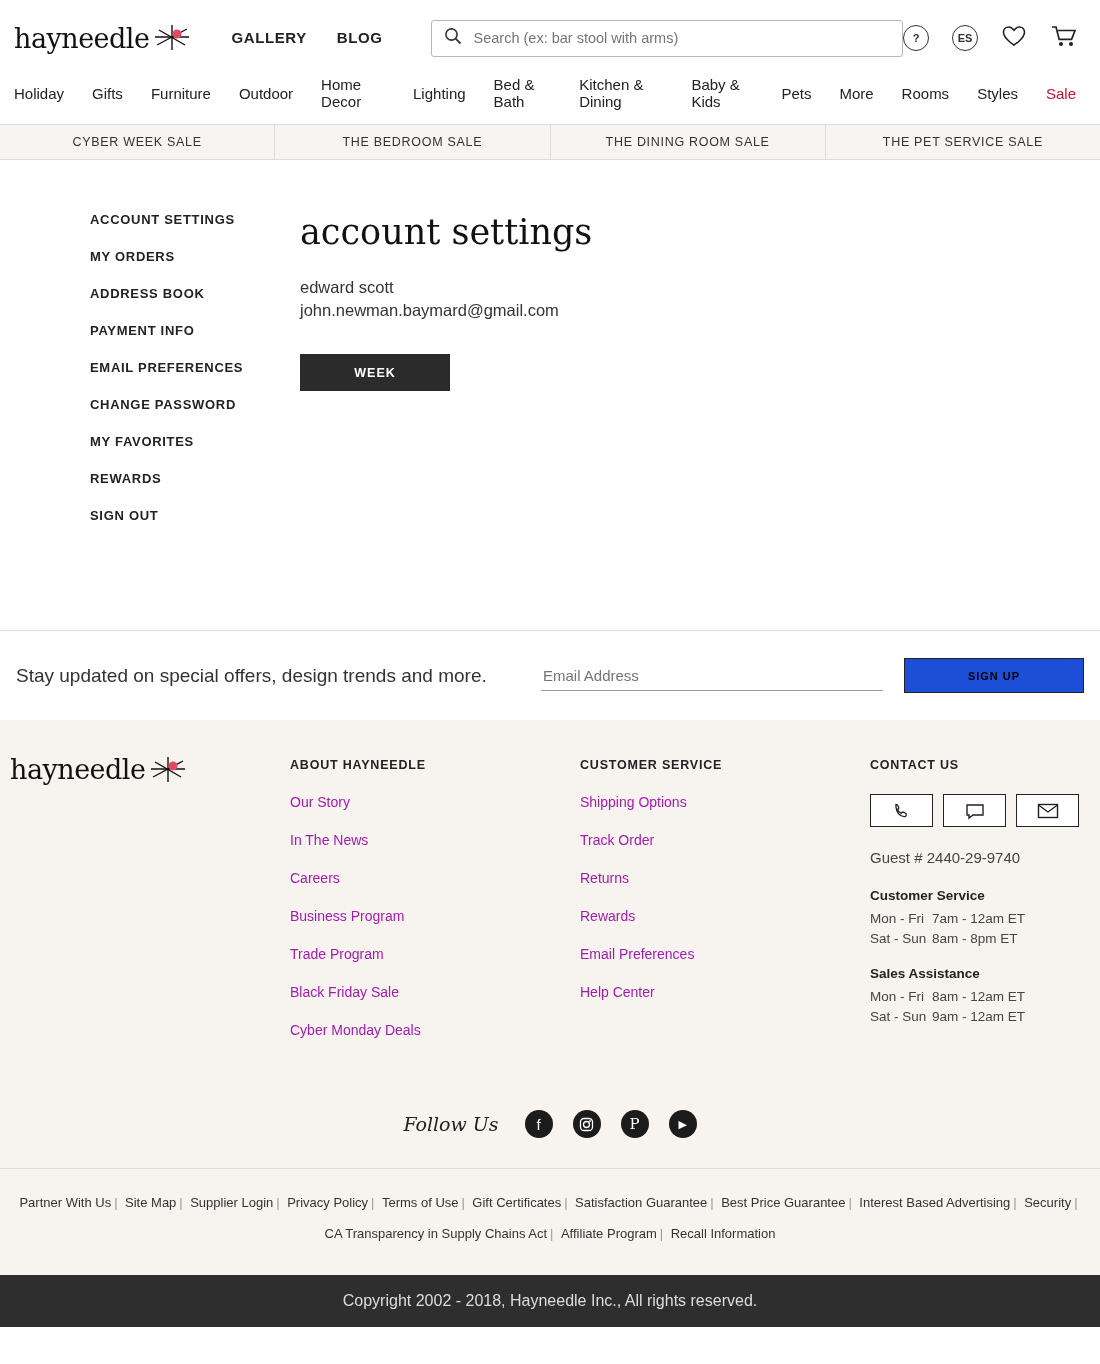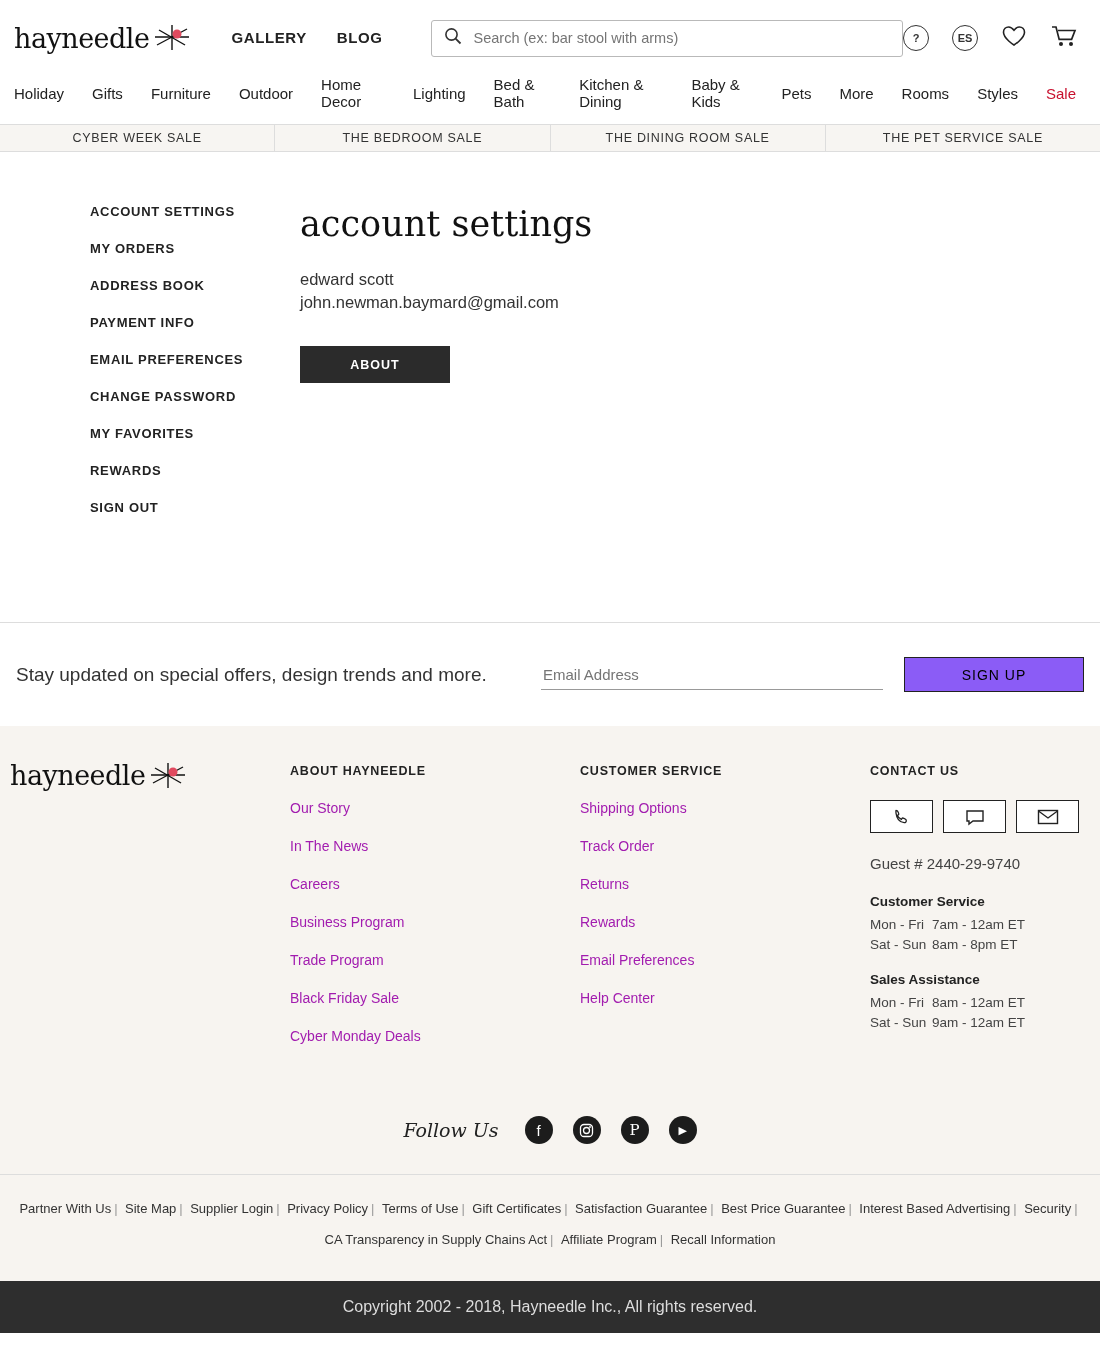--- a/index.html
+++ b/index.html
@@ -43,21 +43,21 @@
     display:flex; align-items:center; gap:0; padding:0 10px 14px 10px;
     font-size:15px;
   }
   .mainnav a { padding:0 14px; color:#222; }
   .mainnav a:first-child { padding-left:4px; }
   .mainnav a.sale { color:#c8102e; }
 
   
   .salebar {
     display:flex; border-top:1px solid #ddd; border-bottom:1px solid #ddd;
-    background:#f7f5f2; height:28px; align-items:stretch;justify-content:flex-end;
+    background:#f7f5f2; height:36px; align-items:stretch;justify-content:flex-end;
   }
   .salebar div {
     flex:1; display:flex; align-items:center; justify-content:center;
     font-size:12.5px; letter-spacing:0.7px; color:#333;
     border-right:1px solid #ddd;
   }
   .salebar div:last-child { border-right:none; }
 
   
   .content { display:flex; padding:52px 0 0 0; min-height:470px; }
@@ -73,32 +73,32 @@
   }
   .acct-line { font-size:16.5px; color:#333; margin-bottom:4px; }
   .edit-btn {
     margin-top:30px; width:150px; height:37px; background:#2b2b2b; color:#fff;
     border:none; font-size:12.5px; font-weight:bold; letter-spacing:1px;
     font-family:"Liberation Sans", sans-serif; cursor:pointer;
   }
 
   
   .newsletter {
-    border-top:1px solid #ddd; height:104px; display:flex; align-items:center;
+    border-top:1px solid #ddd; height:90px; display:flex; align-items:center;
     padding:0 16px; gap:0;
   }
   .nl-text { font-size:19px; color:#333; width:525px; }
   .nl-input {
     width:342px; border:none; border-bottom:1px solid #999; background:transparent;
     font-size:15px; color:#555; outline:none; padding:6px 2px;
     font-family:"Liberation Sans", sans-serif;
   }
   .nl-btn {
-    margin-left:auto; width:180px; height:35px; background:#8b5cf6; border:1.5px solid #222;
-    font-size:14px; font-weight:normal; letter-spacing:1px; cursor:pointer;
+    margin-left:auto; width:180px; height:35px; background:#1d4ed8; border:1.5px solid #222;
+    font-size:11px; font-weight:bold; letter-spacing:1px; cursor:pointer;
     font-family:"Liberation Sans", sans-serif;
   }
 
   
   .footer { background:#f7f4f0; padding:34px 0 0 0; }
   .footer-cols { display:flex; padding:0 10px; }
   .fcol-logo { width:280px; padding-left:0; }
   .fcol { width:290px; }
   .fcol h4, .fcol-contact h4 {
     font-size:12.5px; letter-spacing:0.8px; margin:4px 0 22px 0; color:#222;
@@ -229,21 +229,21 @@
     <a href="#"><span>CHANGE PASSWORD</span></a>
     <a href="#"><span>MY FAVORITES</span></a>
     <a href="#"><span>REWARDS</span></a>
     <a href="#"><span>SIGN OUT</span></a>
   </div>
 
   <div class="main">
     <h1 class="page-title">account settings</h1>
     <div class="acct-line">edward scott</div>
     <div class="acct-line">john.newman.baymard@gmail.com</div>
-    <button class="edit-btn">ABOUT</button>
+    <button class="edit-btn">WEEK</button>
   </div>
 </div>
 
 <div class="newsletter">
   <div class="nl-text">Stay updated on special offers, design trends and more.</div>
   <input class="nl-input" value="" placeholder="Email Address" style="">
   <button class="nl-btn">SIGN UP</button>
 </div>
 
 <div class="footer">

